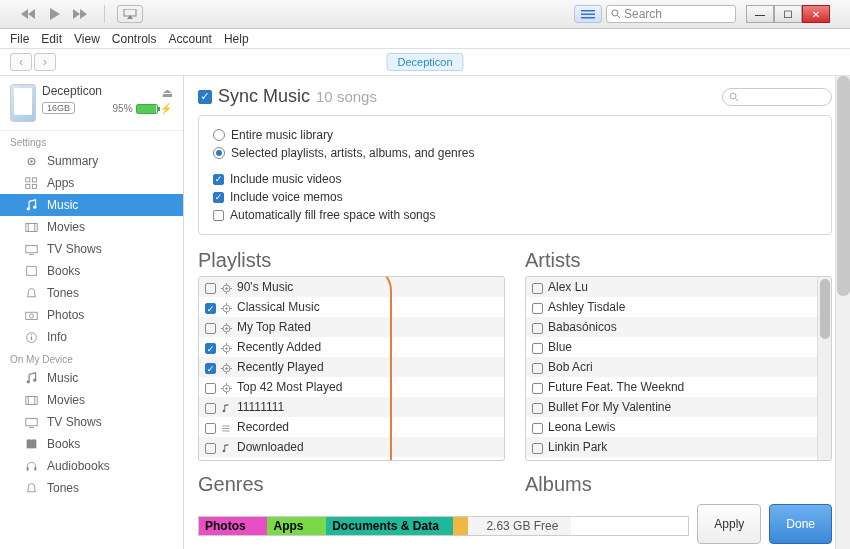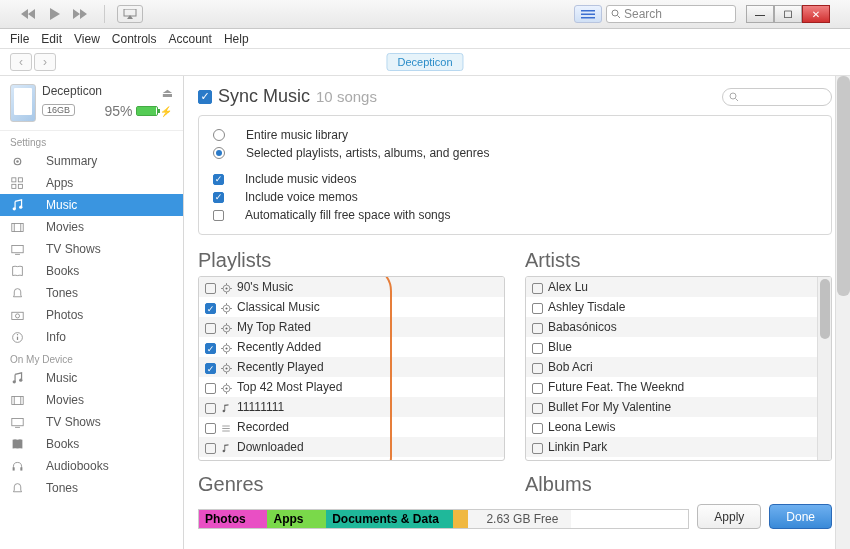--- a/index.html
+++ b/index.html
@@ -24,39 +24,39 @@
 .pill{position:absolute;left:50%;transform:translateX(-50%);padding:2px 10px;border:1px solid #b8d8f0;border-radius:3px;color:#2a8cc8;background:#e6f3fa;font-size:11px}
 .main{display:flex;height:473px}
 .sidebar{width:184px;background:#fff;border-right:1px solid #d8d8d8;overflow-y:auto}
 .device-card{padding:8px 10px;border-bottom:1px solid #eee;display:flex;align-items:flex-start;gap:6px}
 .phone-img{width:26px;height:38px;border:1px solid #ccc;border-radius:3px;background:linear-gradient(135deg,#d8e8f8,#a8c8e8);position:relative}
 .phone-img::after{content:"";position:absolute;top:3px;left:3px;right:3px;bottom:6px;background:#fff;border-radius:1px}
 .device-info{flex:1}
 .device-name{font-size:12px;color:#444;margin-bottom:3px}
 .storage-badge{display:inline-block;border:1px solid #aaa;border-radius:3px;padding:0 4px;font-size:9px;color:#666}
 .device-row2{display:flex;align-items:center;justify-content:flex-end;gap:3px;margin-top:2px}
-.pct{font-size:14px;color:#777}
+.pct{font-size:10px;color:#777}
 .battery{width:22px;height:10px;border:1px solid #4a4;border-radius:2px;position:relative}
 .battery::after{content:"";position:absolute;right:-3px;top:2px;width:2px;height:4px;background:#4a4}
 .battery-fill{height:100%;width:95%;background:#5c5}
 .eject{color:#999;font-size:12px}
 .sb-header{padding:6px 10px 2px;font-size:10px;color:#999}
-.sb-item{display:flex;align-items:flex-end;gap:22px;padding:4px 10px;color:#555;cursor:pointer}
+.sb-item{display:flex;align-items:flex-end;gap:9px;padding:4px 24px;color:#555;cursor:pointer}
 .sb-item.active{background:#3a95e0;color:#fff}
 .sb-item.active .sb-icon{color:#fff}
 .sb-icon{width:14px;height:14px;display:flex;align-items:center;justify-content:center;color:#888}
 .content{flex:1;background:#fff;overflow-y:auto;position:relative;padding:10px 18px 0 14px}
 .vscroll{position:absolute;right:0;top:0;bottom:0;width:15px;background:#f0f0f0;border-left:1px solid #ddd}
 .vscroll-thumb{position:absolute;top:0;width:13px;left:1px;height:220px;background:#c8c8c8;border-radius:6px}
 .sync-header{display:flex;align-items:center;gap:6px;margin-bottom:8px}
 .sync-title{font-size:18px;color:#444}
 .song-count{font-size:15px;color:#aaa}
 .search-small{margin-left:auto;width:110px;height:18px;border:1px solid #ccc;border-radius:9px;background:#fff;display:flex;align-items:center;padding:0 6px;color:#aaa}
 .sync-panel{border:1px solid #d8d8d8;border-radius:4px;padding:10px 14px;margin-bottom:14px}
-.radio-row,.check-row{display:flex;align-items:center;gap:21px;padding:2px 0;color:#333;font-size:12px}
+.radio-row,.check-row{display:flex;align-items:center;gap:6px;padding:2px 0;color:#333;font-size:12px}
 .radio{width:12px;height:12px;border:1px solid #888;border-radius:50%;display:flex;align-items:center;justify-content:center}
 .radio.checked::after{content:"";width:6px;height:6px;background:#2a7ac8;border-radius:50%}
 .check{width:11px;height:11px;border:1px solid #888;border-radius:2px;display:flex;align-items:center;justify-content:center;font-size:9px;color:#fff;flex-shrink:0}
 .check.checked{background:#2a7ac8;border-color:#2a7ac8}
 .blue-check{width:14px;height:14px;border:1px solid #2a7ac8;border-radius:2px;background:#2a7ac8;display:flex;align-items:center;justify-content:center;color:#fff;font-size:11px}
 .columns{display:flex;gap:20px;margin-bottom:12px}
 .col{flex:1;position:relative}
 .col-title{font-size:20px;color:#666;margin-bottom:4px}
 .list-box{border:1px solid #d0d0d0;border-radius:3px;height:185px;overflow:hidden;position:relative}
 .list-row{display:flex;align-items:flex-end;gap:5px;padding:3px 6px;font-size:11px;color:#333}
@@ -64,21 +64,21 @@
 .gear-icon{width:11px;height:11px;color:#666}
 .list-scroll{position:absolute;right:0;top:0;bottom:0;width:14px;background:#f0f0f0;border-left:1px solid #ddd}
 .list-thumb{position:absolute;top:2px;width:10px;left:2px;height:60px;background:#c0c0c0;border-radius:5px}
 .circle-highlight{position:absolute;border:2px solid #e67e3a;border-radius:26px;top:-12px;left:-7px;width:200px;height:218px;pointer-events:none}
 .bottom-area{margin-top:4px}
 .bottom-titles{display:flex;gap:20px}
 .bottom-titles .col-title{flex:1}
 .capacity-bar{height:20px;display:flex;border:1px solid #ccc;margin-top:4px;font-size:10px;color:#000;margin-right:0}
 .seg{display:flex;align-items:center;padding-left:6px;font-weight:bold}
 .footer-btns{display:flex;gap:8px;margin-left:8px}
-.btn{height:25px;padding:0 16px;border:1px solid #bbb;border-radius:4px;background:linear-gradient(#fdfdfd,#eee);display:flex;align-items:center;justify-content:center;font-size:12px;color:#333}
+.btn{height:40px;padding:0 16px;border:1px solid #bbb;border-radius:4px;background:linear-gradient(#fdfdfd,#eee);display:flex;align-items:center;justify-content:center;font-size:12px;color:#333}
 .btn.primary{background:linear-gradient(#6eb0f0,#3a8ad8);color:#fff;border-color:#2a6ab8}
 .bottom-flex{display:flex;align-items:center;margin-top:4px}
 .bottom-flex .capacity-bar{flex:1}
 svg{display:block}
 </style>
 </head>
 <body>
 
 <div class="titlebar">
   <div class="tb-left">

